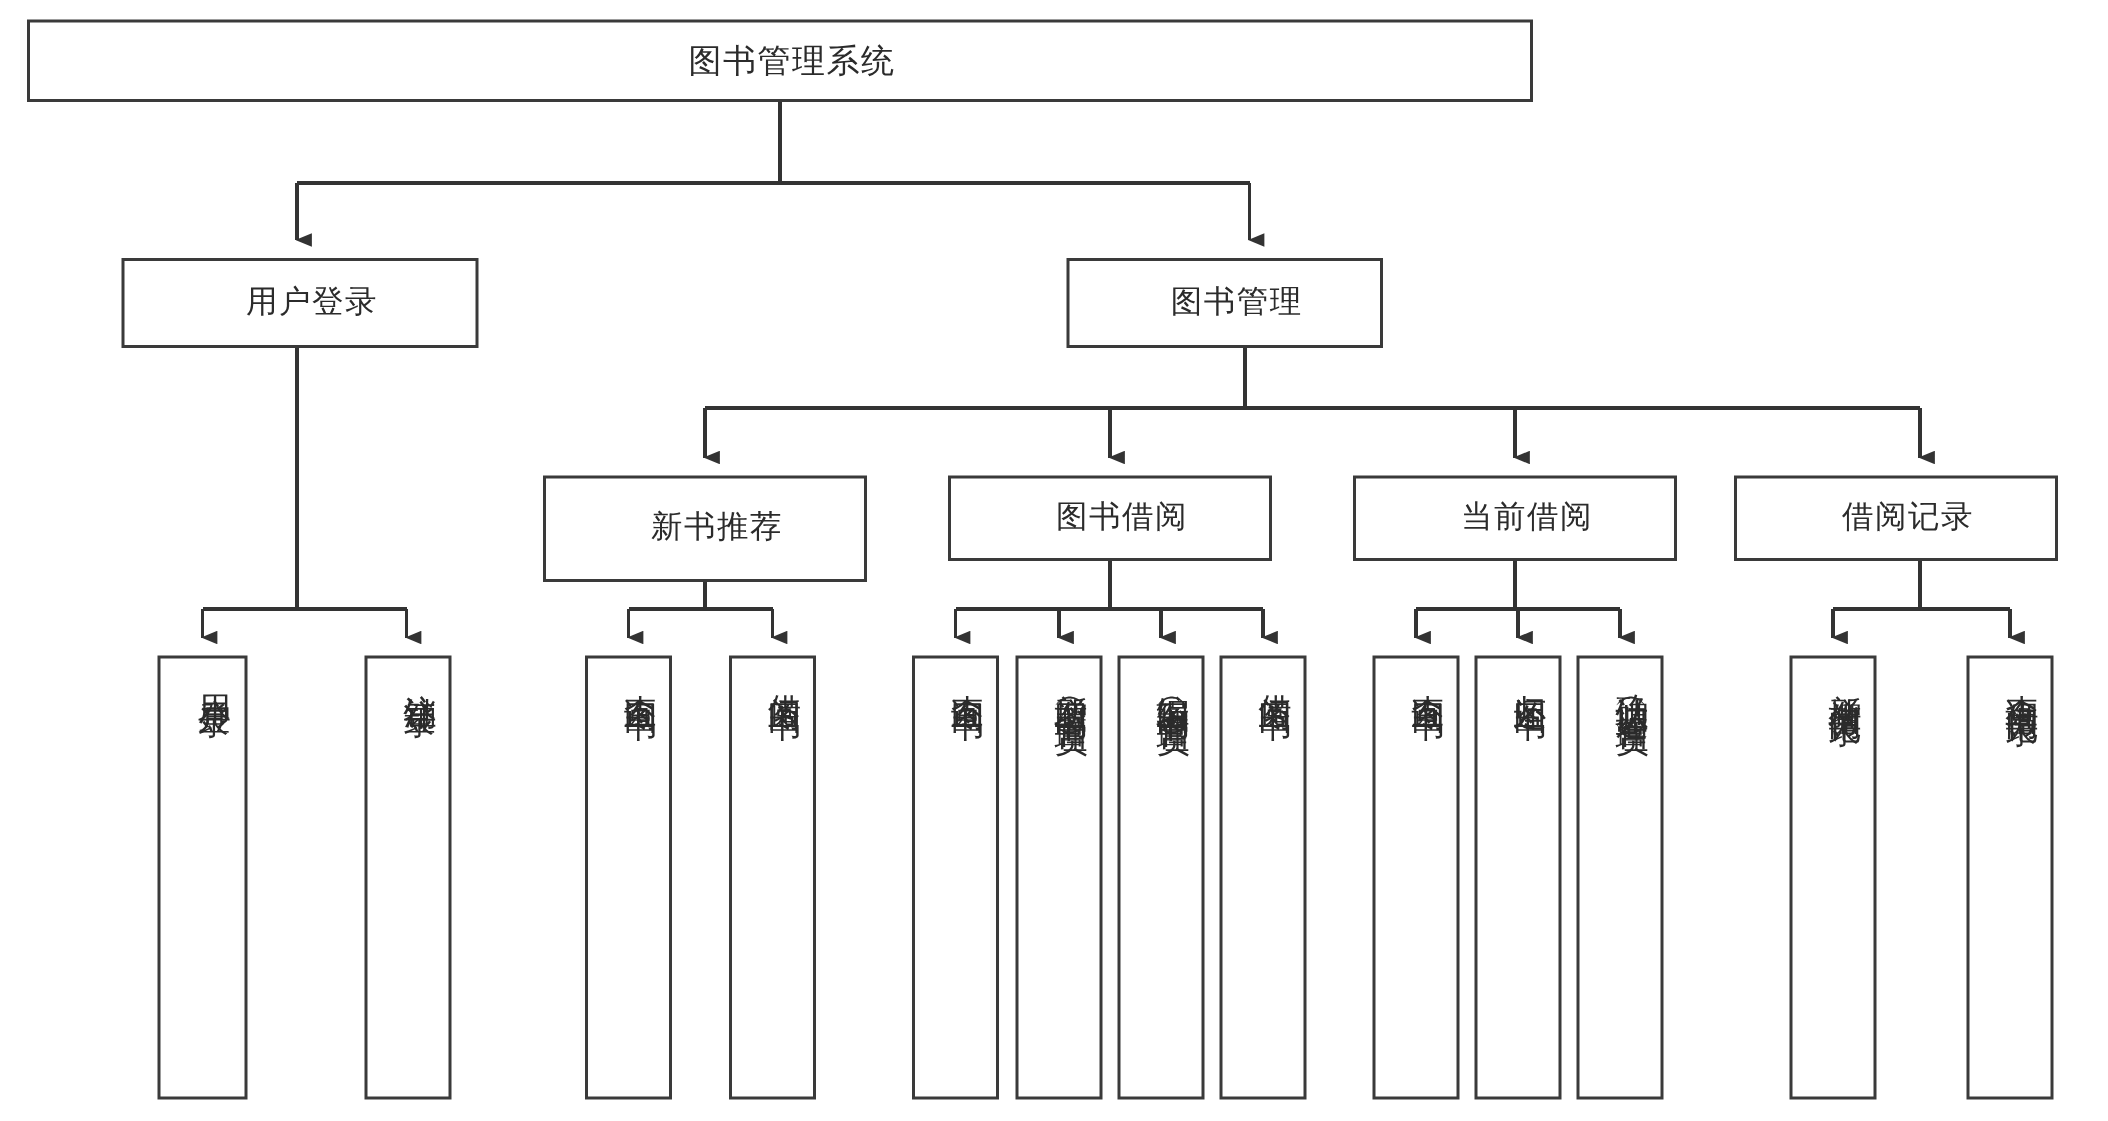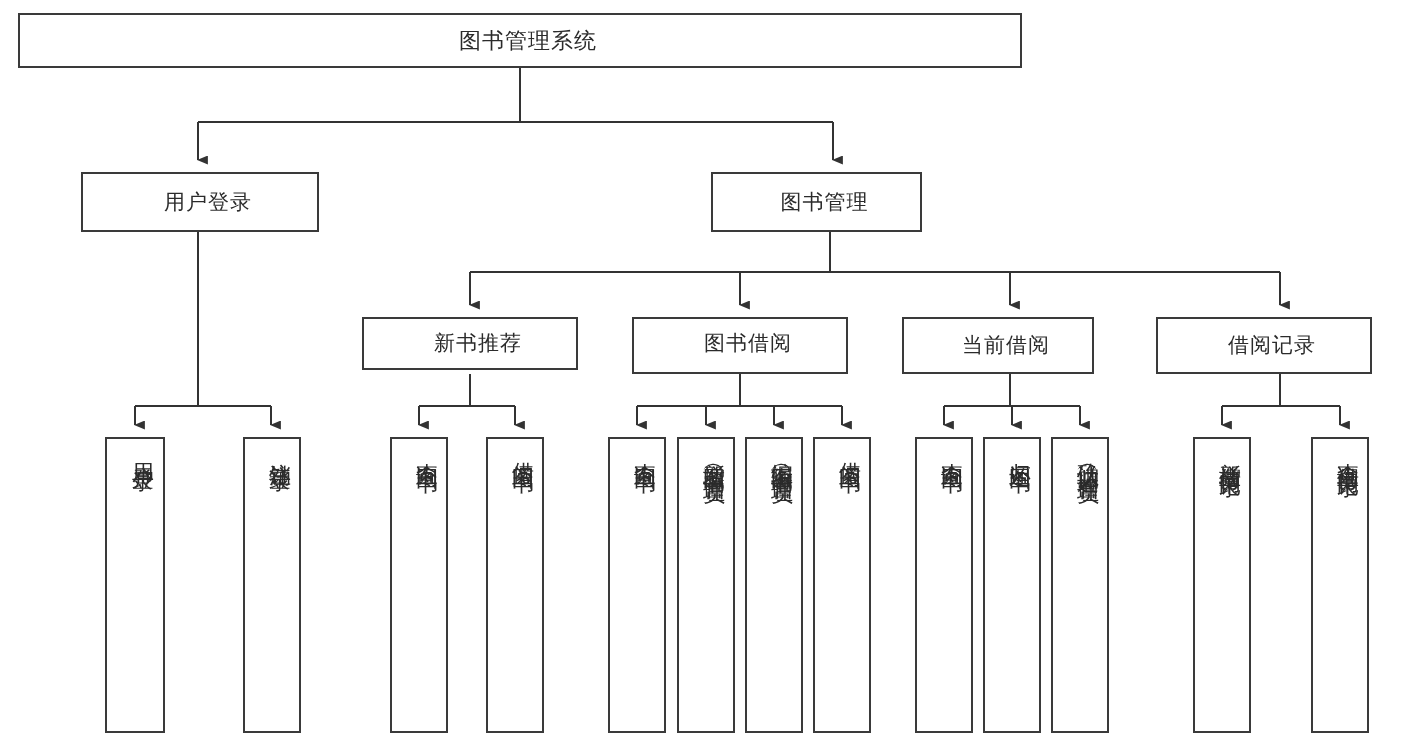--- a/index.html
+++ b/index.html
@@ -131,27 +131,27 @@
     <span class="node-label">图书管理系统</span>
   </div>
 
   <div class="node horizontal" style="left:81px; top:172px; width:238px; height:60px;">
     <span class="node-label">用户登录</span>
   </div>
   <div class="node horizontal" style="left:711px; top:172px; width:211px; height:60px;">
     <span class="node-label">图书管理</span>
   </div>
 
-  <div class="node horizontal" style="left:362px; top:317px; width:216px; height:53px;">
+  <div class="node horizontal" style="left:362px; top:317px; width:216px; height:71px;">
     <span class="node-label">新书推荐</span>
   </div>
-  <div class="node horizontal" style="left:632px; top:317px; width:216px; height:57px;font-family:Liberation Mono, monospace;">
+  <div class="node horizontal" style="left:632px; top:317px; width:216px; height:57px;">
     <span class="node-label">图书借阅</span>
   </div>
-  <div class="node horizontal" style="left:902px; top:317px; width:192px; height:57px;justify-content:center;">
+  <div class="node horizontal" style="left:902px; top:317px; width:216px; height:57px;justify-content:center;">
     <span class="node-label">当前借阅</span>
   </div>
   <div class="node horizontal" style="left:1156px; top:317px; width:216px; height:57px;">
     <span class="node-label">借阅记录</span>
   </div>
 
   <div class="node vertical" style="left:105px; top:437px; width:60px; height:296px;">
     <span class="node-label">用户登录</span>
   </div>
   <div class="node vertical" style="left:243px; top:437px; width:58px; height:296px;">

